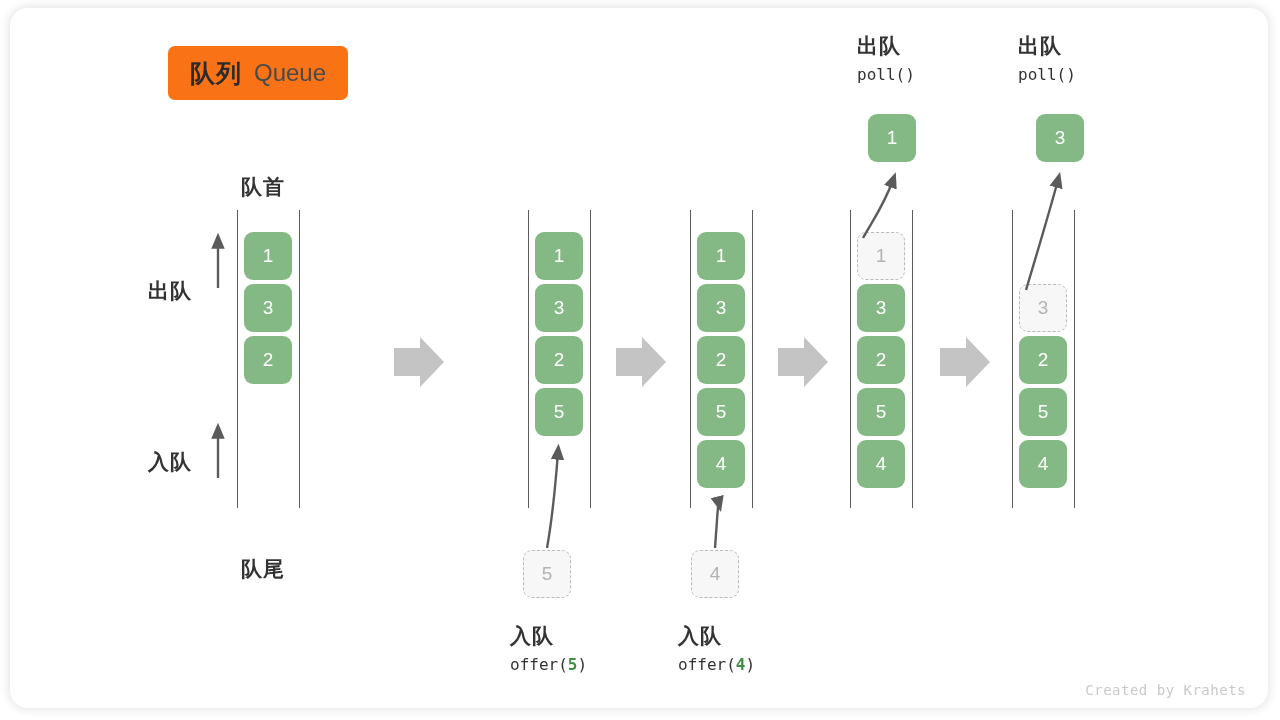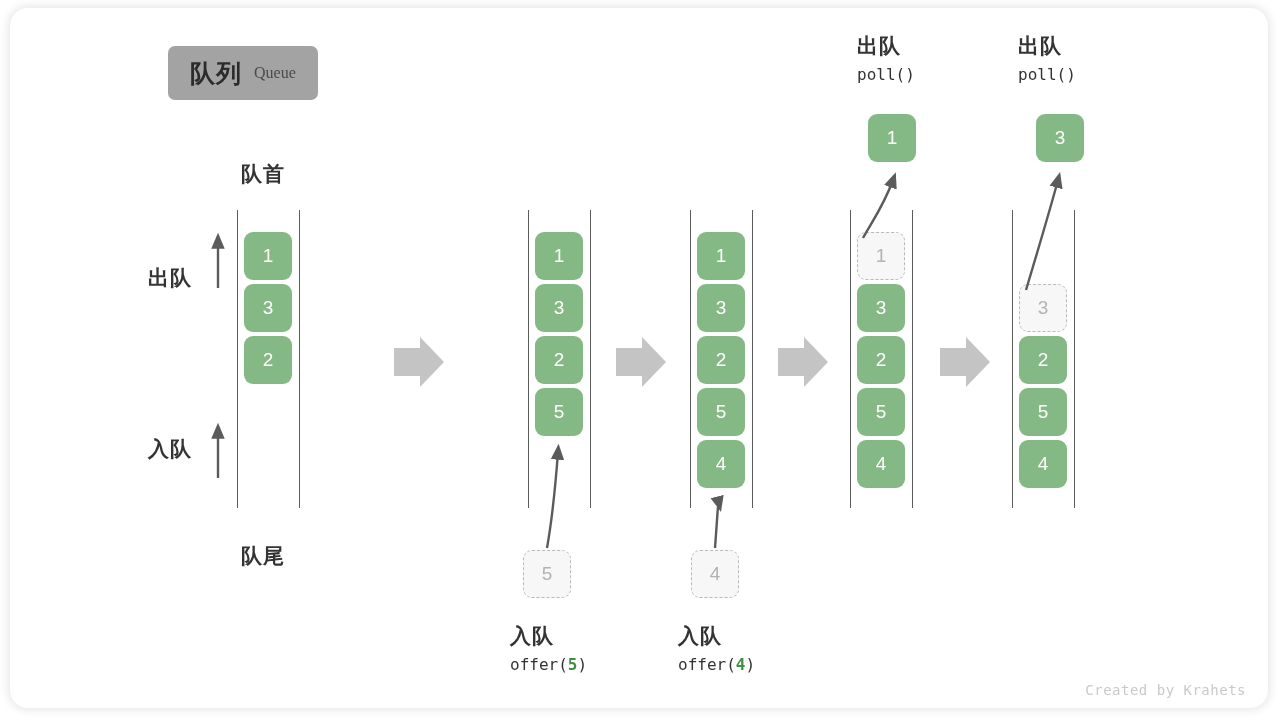--- a/index.html
+++ b/index.html
@@ -26,46 +26,47 @@
     border-radius: 18px;
     box-shadow: 0 0 10px 2px rgba(0,0,0,0.10);
   }
   
   #title-badge {
     position: absolute;
     left: 168px;
     top: 46px;
     height: 54px;
     padding: 0 22px;
-    background: #a3a3a3;
+    background: #f97316;
     border-radius: 7px;
     display: flex;
     align-items: center;
     gap: 12px;
     white-space: nowrap;
   }
   #title-badge .t-cn {
     font-size: 25px;
     font-weight: bold;
     color: #2b2b2b;
     letter-spacing: 1px;
   }
   #title-badge .t-en {
-    font-family: Liberation Serif, serif;
-    font-size: 16px;
+    font-family: Liberation Sans, sans-serif;
+    font-size: 24px;
     color: #4a4a4a;
   }
   
   .cn-bold {
     position: absolute;
     font-size: 21px;
     font-weight: bold;
     color: #333333;
     letter-spacing: 1px;
     white-space: nowrap;
+    margin-top: 13px;
   }
   
   .column {
     position: absolute;
     top: 210px;
     width: 64px;
     height: 298px;
   }
   .rail {
     position: absolute;

